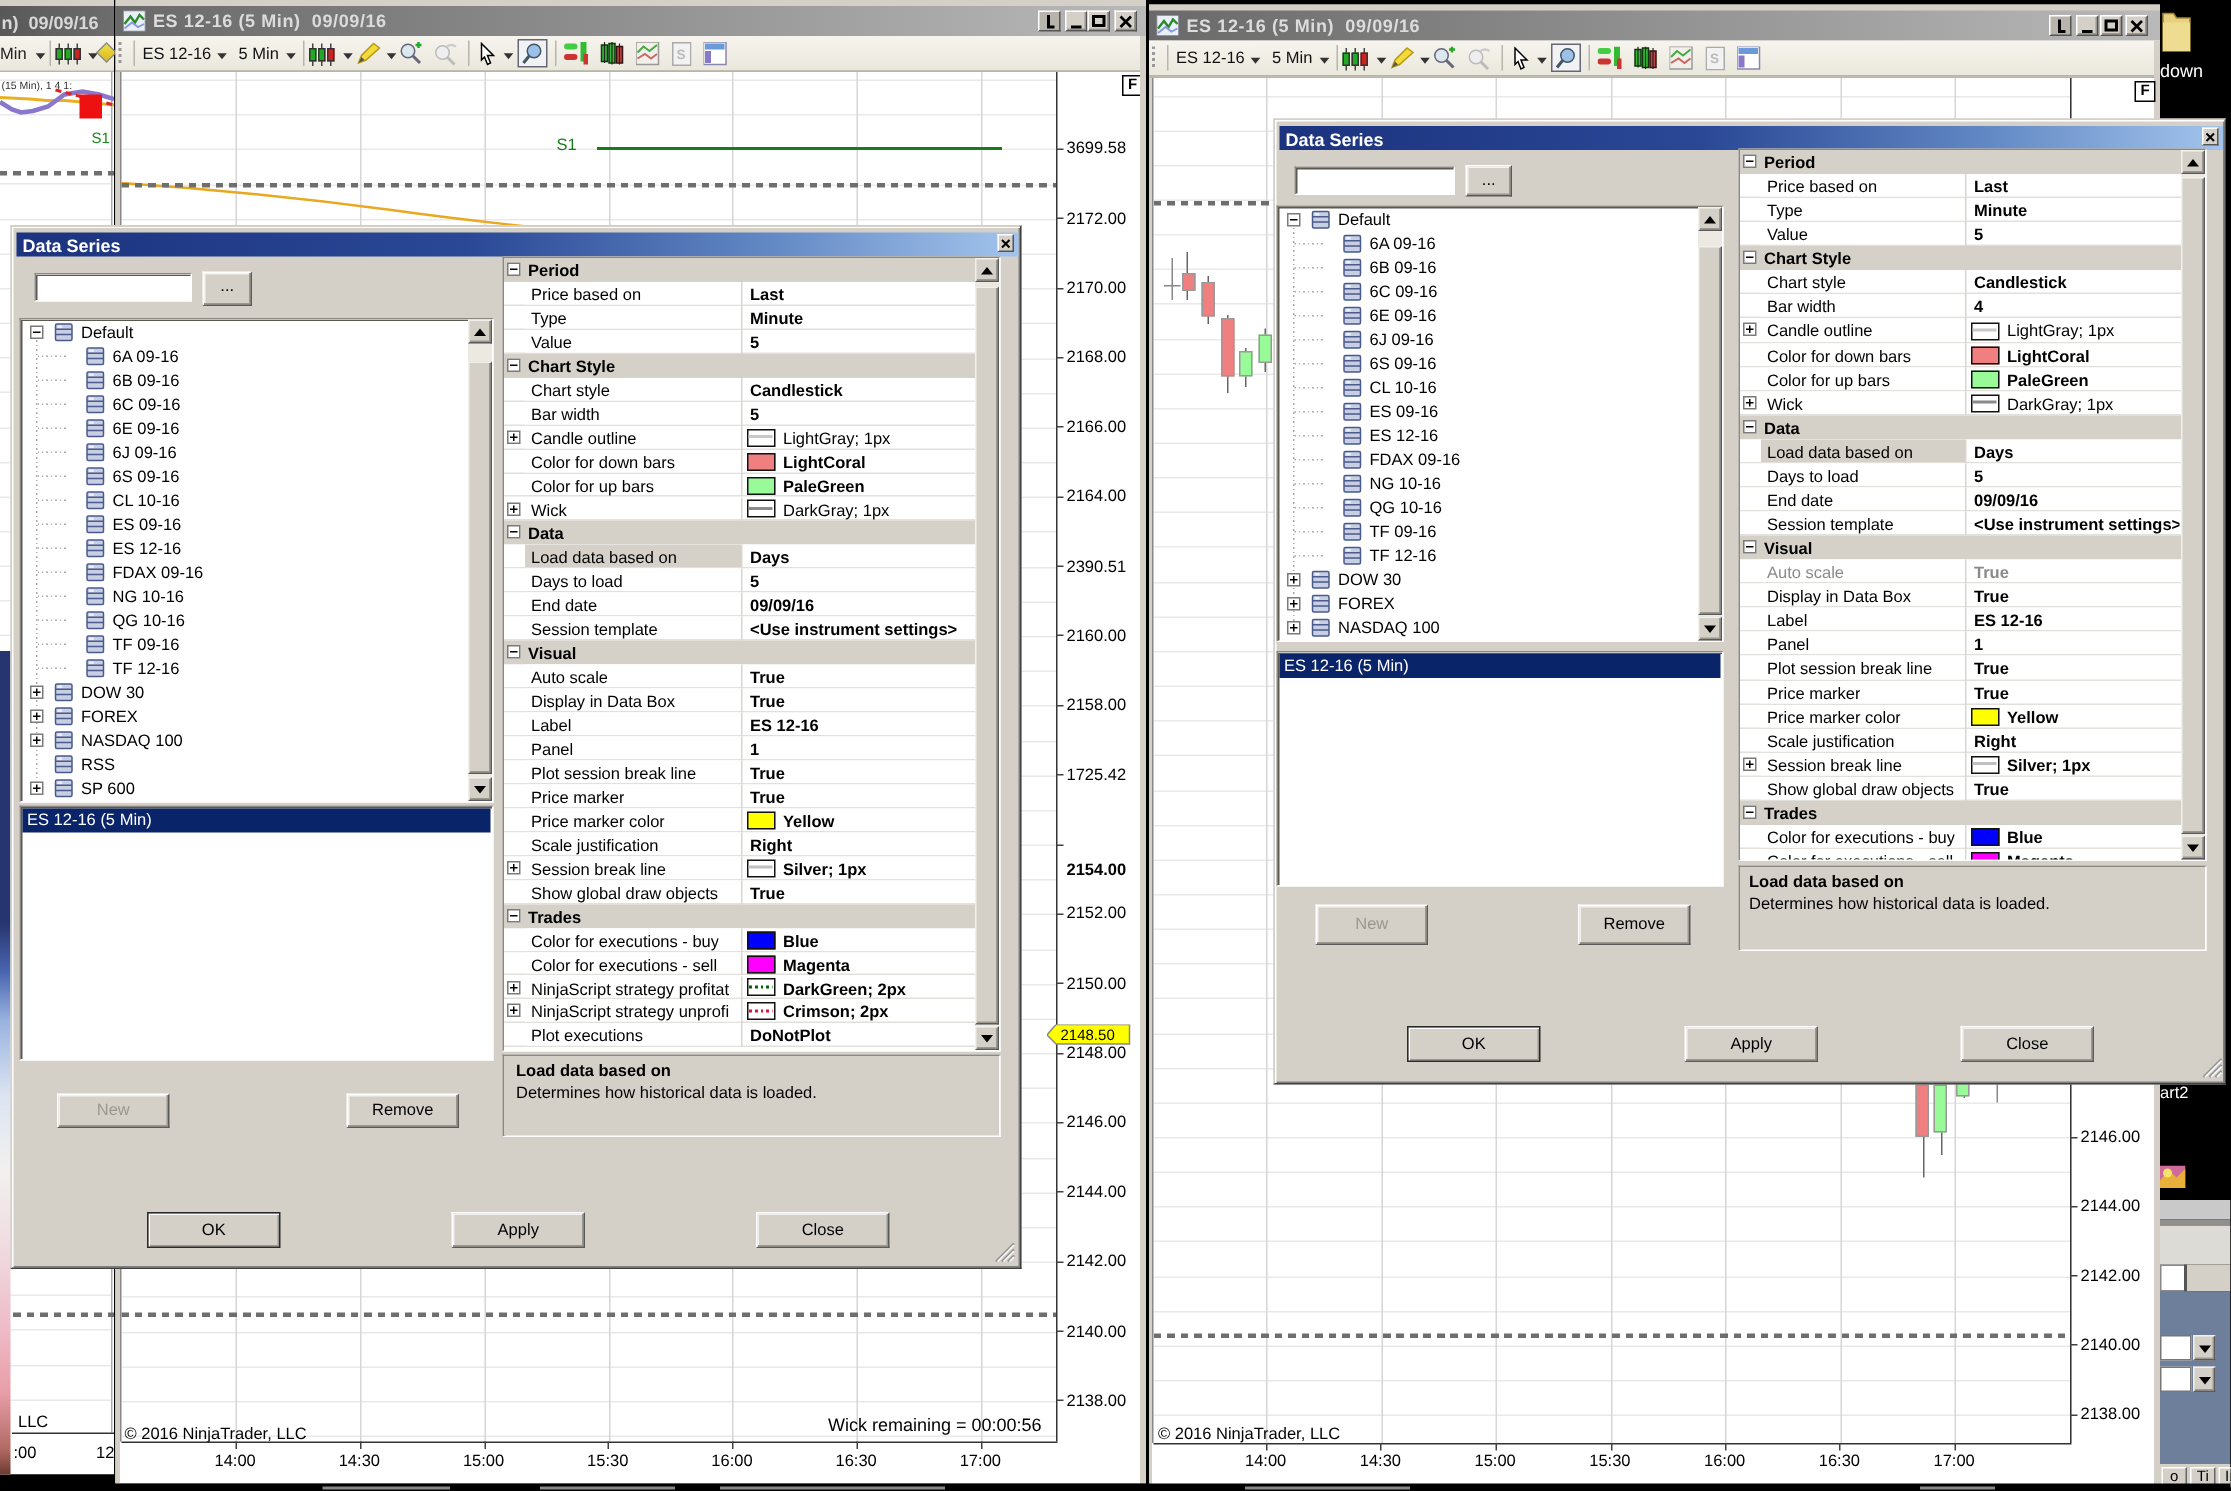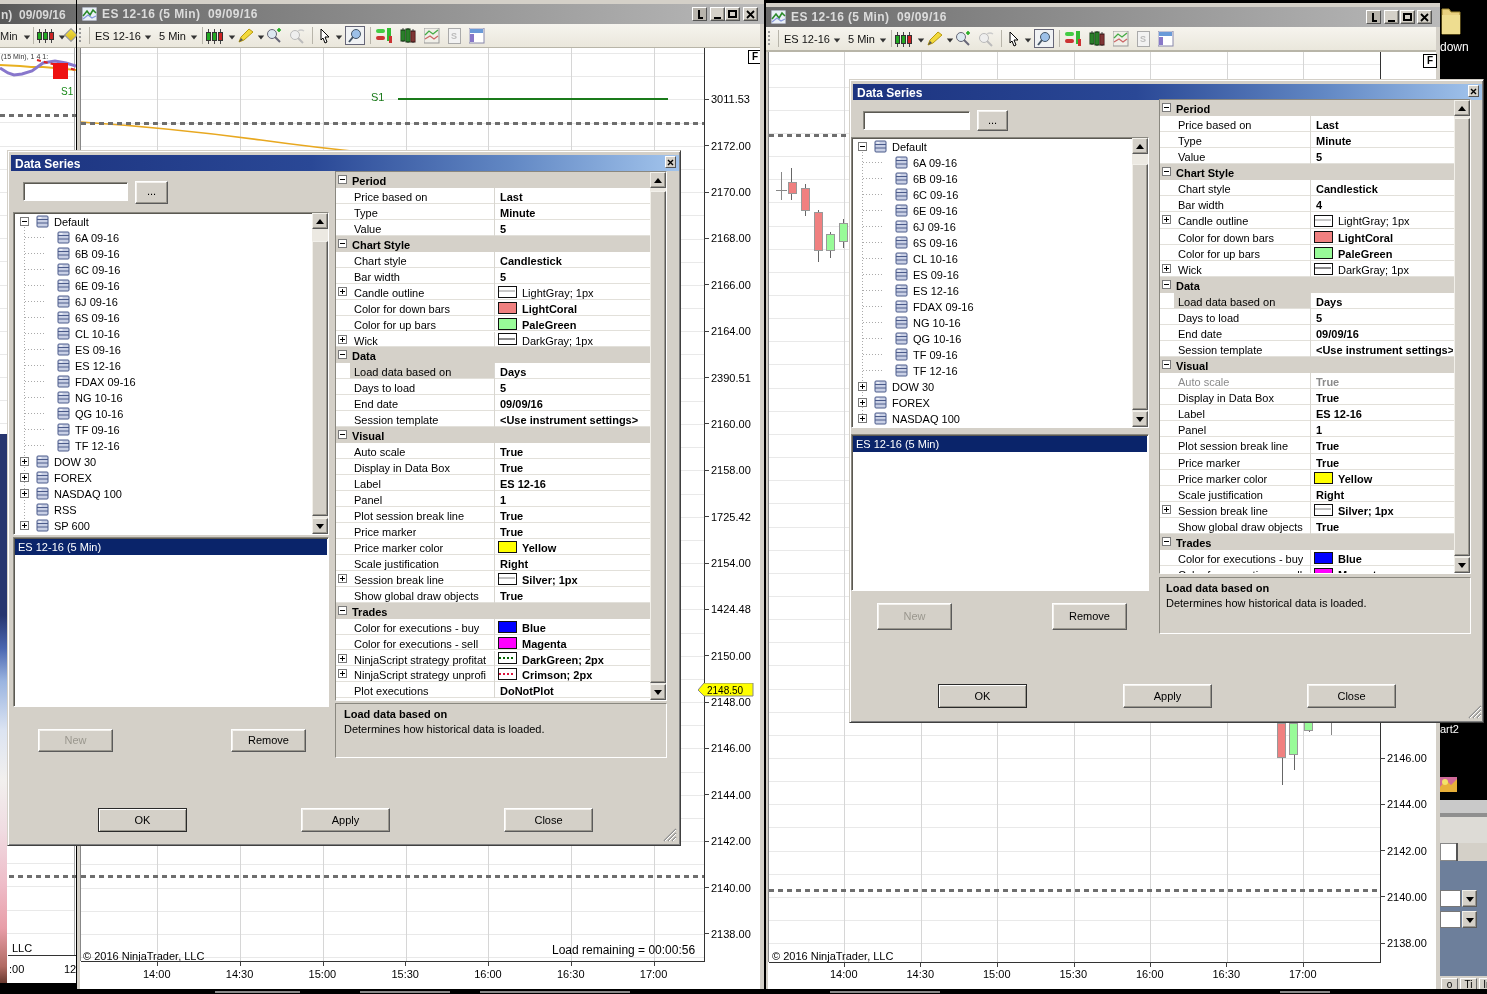--- a/index.html
+++ b/index.html
@@ -254,64 +254,64 @@
 <svg style="left:0;top:0;" width="290" height="120" viewBox="0 0 290 120">
         <path d="M0,74 C60,78 120,84 180,92 230,99 260,102 290,105" stroke="#e8a820" stroke-width="1.6" fill="none"></path>
       </svg>
 <div class="dash" style="left:0;top:74px;width:623px;"></div>
 <div class="dash" style="left:0;top:827px;width:623px;"></div>
 </div>
 <div style="left:0;top:48px;width:3px;height:941px;background:#d4d0c8;"></div>
 <div style="left:3px;top:48px;width:1px;height:913px;background:#888;"></div>
 <div style="left:627px;top:48px;width:1px;height:913px;background:#333;"></div>
 <div class="tick" style="left:627px;top:98.9px;width:5px;height:1px;"></div>
-<div class="t" style="left:634px;top:94.4px;font-size:11px;">3011.53</div>
+<div class="t" style="left:634px;top:94.4px;font-size:11px;">3699.58</div>
 <div class="tick" style="left:627px;top:145.3px;width:5px;height:1px;"></div>
 <div class="t" style="left:634px;top:140.76px;font-size:11px;">2172.00</div>
 <div class="tick" style="left:627px;top:191.6px;width:5px;height:1px;"></div>
 <div class="t" style="left:634px;top:187.12px;font-size:11px;">2170.00</div>
 <div class="tick" style="left:627px;top:238.0px;width:5px;height:1px;"></div>
 <div class="t" style="left:634px;top:233.48px;font-size:11px;">2168.00</div>
 <div class="tick" style="left:627px;top:284.3px;width:5px;height:1px;"></div>
 <div class="t" style="left:634px;top:279.84000000000003px;font-size:11px;">2166.00</div>
 <div class="tick" style="left:627px;top:330.7px;width:5px;height:1px;"></div>
 <div class="t" style="left:634px;top:326.20000000000005px;font-size:11px;">2164.00</div>
 <div class="tick" style="left:627px;top:377.1px;width:5px;height:1px;"></div>
 <div class="t" style="left:634px;top:372.55999999999995px;font-size:11px;">2390.51</div>
 <div class="tick" style="left:627px;top:423.4px;width:5px;height:1px;"></div>
 <div class="t" style="left:634px;top:418.91999999999996px;font-size:11px;">2160.00</div>
 <div class="tick" style="left:627px;top:469.8px;width:5px;height:1px;"></div>
 <div class="t" style="left:634px;top:465.28px;font-size:11px;">2158.00</div>
 <div class="tick" style="left:627px;top:516.1px;width:5px;height:1px;"></div>
 <div class="t" style="left:634px;top:511.64px;font-size:11px;">1725.42</div>
 <div class="tick" style="left:627px;top:562.5px;width:5px;height:1px;"></div>
-<div class="t" style="left:634px;top:558.0px;font-size:11px;">2154.00</div>
+<div class="t" style="left:634px;top:575px;font-size:11px;font-weight:bold;">2154.00</div>
 <div class="tick" style="left:627px;top:608.9px;width:5px;height:1px;"></div>
-<div class="t" style="left:634px;top:604.36px;font-size:11px;">1424.48</div>
+<div class="t" style="left:634px;top:604.36px;font-size:11px;">2152.00</div>
 <div class="tick" style="left:627px;top:655.2px;width:5px;height:1px;"></div>
 <div class="t" style="left:634px;top:650.7199999999999px;font-size:11px;">2150.00</div>
 <div class="tick" style="left:627px;top:701.6px;width:5px;height:1px;"></div>
 <div class="t" style="left:634px;top:697.0799999999999px;font-size:11px;">2148.00</div>
 <div class="tick" style="left:627px;top:747.9px;width:5px;height:1px;"></div>
 <div class="t" style="left:634px;top:743.4399999999999px;font-size:11px;">2146.00</div>
 <div class="tick" style="left:627px;top:794.3px;width:5px;height:1px;"></div>
 <div class="t" style="left:634px;top:789.8px;font-size:11px;">2144.00</div>
 <div class="tick" style="left:627px;top:840.7px;width:5px;height:1px;"></div>
 <div class="t" style="left:634px;top:836.16px;font-size:11px;">2142.00</div>
 <div class="tick" style="left:627px;top:887.0px;width:5px;height:1px;"></div>
 <div class="t" style="left:634px;top:882.52px;font-size:11px;">2140.00</div>
 <div class="tick" style="left:627px;top:933.4px;width:5px;height:1px;"></div>
 <div class="t" style="left:634px;top:928.88px;font-size:11px;">2138.00</div>
 <svg style="left:621px;top:683px;" width="56" height="14" viewBox="0 0 56 14">
       <path d="M0,7 L6,0 H55 V13 H6 Z" fill="#ffff00" stroke="#888"></path>
       <text x="9" y="10.5" font-size="10">2148.50</text>
     </svg>
 <div style="left:671px;top:50px;width:14px;height:14px;background:#fff;border:1.5px solid #000;font-size:10px;font-weight:bold;text-align:center;line-height:11px;">F</div>
 <div class="t" style="left:6px;top:951px;font-size:11px;">© 2016 NinjaTrader, LLC</div>
-<div class="t" style="left:475px;top:944px;font-size:12px;">Load remaining = 00:00:56</div>
+<div class="t" style="left:475px;top:944px;font-size:12px;">Wick remaining = 00:00:56</div>
 <div style="left:4px;top:961px;width:624px;height:1px;background:#333;"></div>
 <div style="left:683px;top:24px;width:4px;height:965px;background:#d4d0c8;"></div>
 <div class="tick" style="left:80px;top:961px;width:1px;height:5px;"></div>
 <div class="t" style="left:66.0px;top:969px;font-size:11px;">14:00</div>
 <div class="tick" style="left:163px;top:961px;width:1px;height:5px;"></div>
 <div class="t" style="left:148.8px;top:969px;font-size:11px;">14:30</div>
 <div class="tick" style="left:246px;top:961px;width:1px;height:5px;"></div>
 <div class="t" style="left:231.6px;top:969px;font-size:11px;">15:00</div>
 <div class="tick" style="left:328px;top:961px;width:1px;height:5px;"></div>
 <div class="t" style="left:314.4px;top:969px;font-size:11px;">15:30</div>

